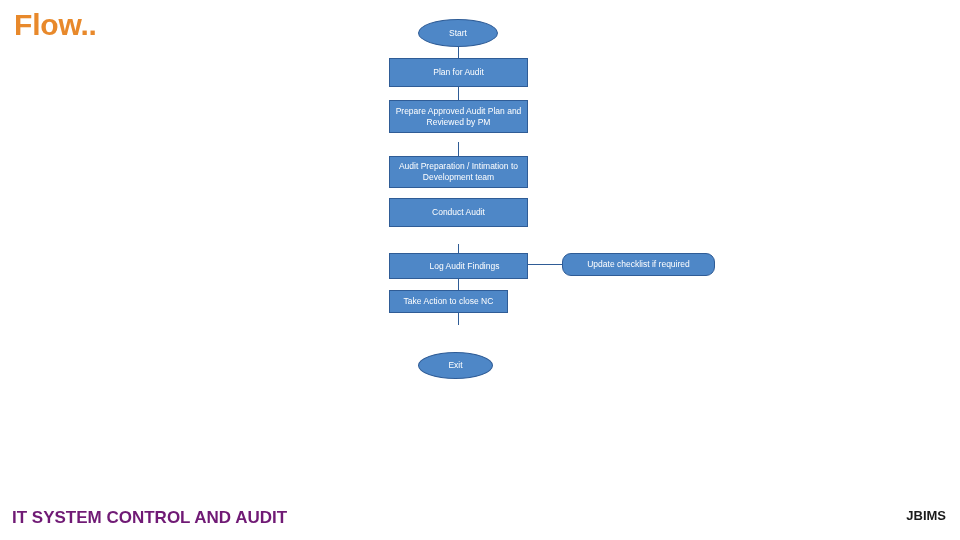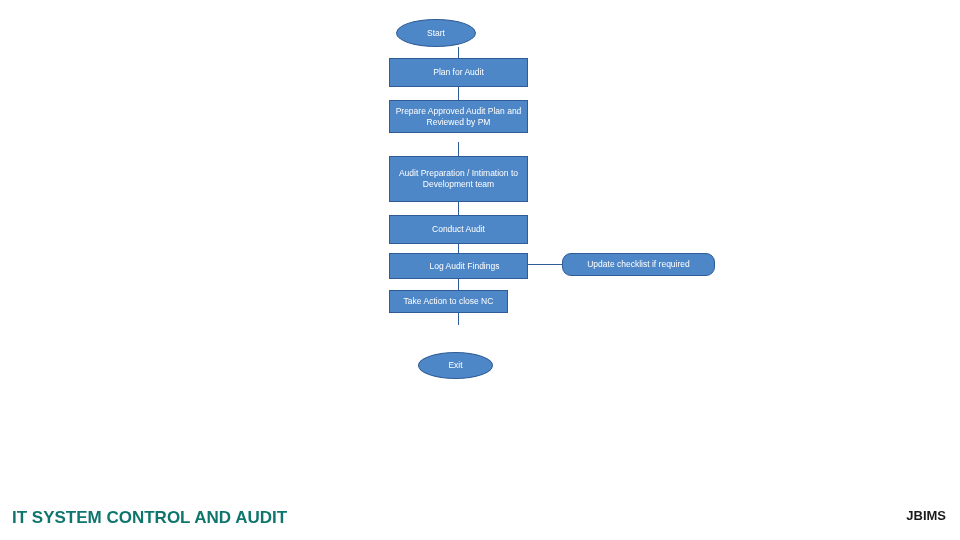--- a/index.html
+++ b/index.html
@@ -58,68 +58,69 @@
     position: absolute;
     background: #2F5C96;
   }
 
   #footer-left {
     position: absolute;
     left: 12px;
     top: 508px;
     font-size: 17px;
     font-weight: bold;
-    color: #0f766e;
+    color: #701a75;
     font-family: "Liberation Sans", sans-serif;
     white-space: nowrap;
   }
 
   #footer-right {
     position: absolute;
     right: 14px;
     top: 508px;
     font-size: 13px;
     font-weight: bold;
     color: #1A1A1A;
     font-family: "Liberation Sans", sans-serif;
     white-space: nowrap;
   }
 </style>
 </head>
 <body>
 
 <div id="slide">
 
+  <div id="title">Flow..</div>
 
   <div class="connector" style="left:458px; top:47px; width:1px; height:11px;"></div>
   <div class="connector" style="left:458px; top:87px; width:1px; height:13px;"></div>
   <div class="connector" style="left:458px; top:142px; width:1px; height:14px;"></div>
   <div class="connector" style="left:458px; top:202px; width:1px; height:13px;"></div>
   <div class="connector" style="left:458px; top:244px; width:1px; height:9px;"></div>
   <div class="connector" style="left:458px; top:279px; width:1px; height:11px;"></div>
   <div class="connector" style="left:458px; top:313px; width:1px; height:12px;"></div>
   <div class="connector" style="left:528px; top:264px; width:34px; height:1px;"></div>
 
-  <div class="node terminator" style="left:396px; top:19px; width:80px; height:28px;">
+  <div class="node terminator" style="left:418px; top:19px; width:80px; height:28px;">
     <span>Start</span>
   </div>
 
   <div class="node" style="left:389px; top:58px; width:139px; height:29px;">
     <span>Plan for Audit</span>
   </div>
 
   <div class="node" style="left:389px; top:100px; width:139px; height:33px;">
     <span>Prepare Approved Audit Plan and Reviewed by PM</span>
   </div>
 
-  <div class="node" style="left:389px; top:156px; width:139px; height:46px;">
+  <div class="node" style="left:389px; top:156px; width:139px; height:32px;">
     <span>Audit Preparation / Intimation to Development team</span>
   </div>
 
-  <div class="node" style="left:389px; top:215px; width:139px; height:29px;">
+  <div class="node" style="left:389px; top:198px; width:139px; height:29px;">
     <span>Conduct Audit</span>
   </div>
 
   <div class="node" style="left:389px; top:253px; width:139px; height:26px;padding-left:16px;">
     <span>Log Audit Findings</span>
   </div>
 
   <div class="node" style="left:562px; top:253px; width:153px; height:23px;border-radius:9px;">
     <span>Update checklist if required</span>
   </div>

